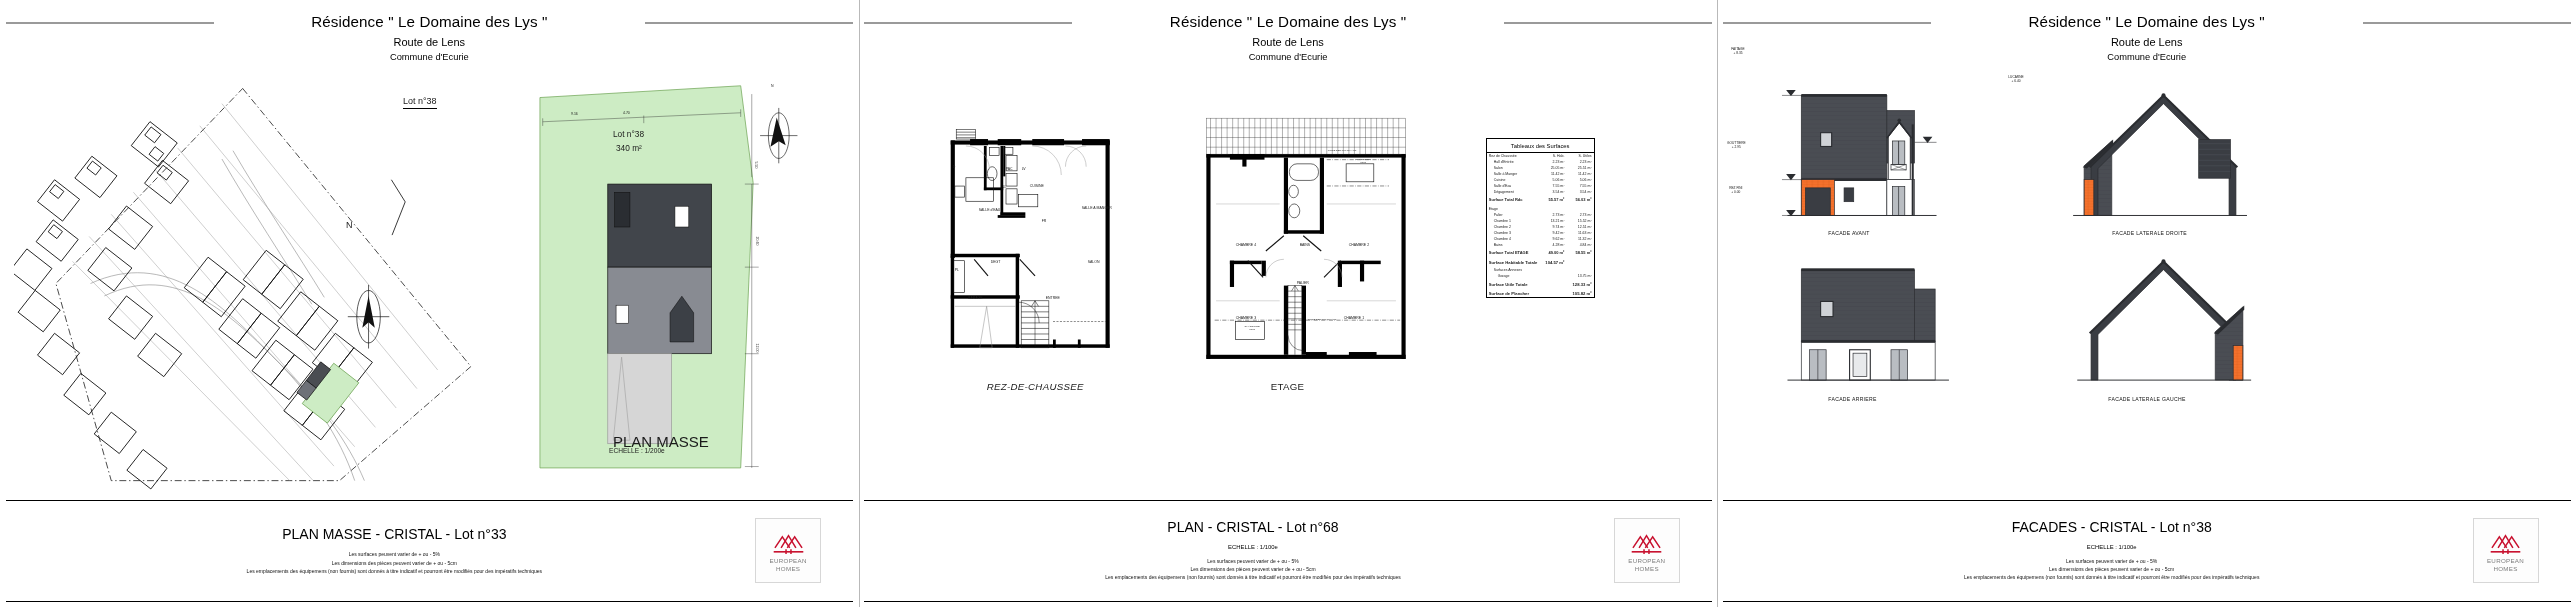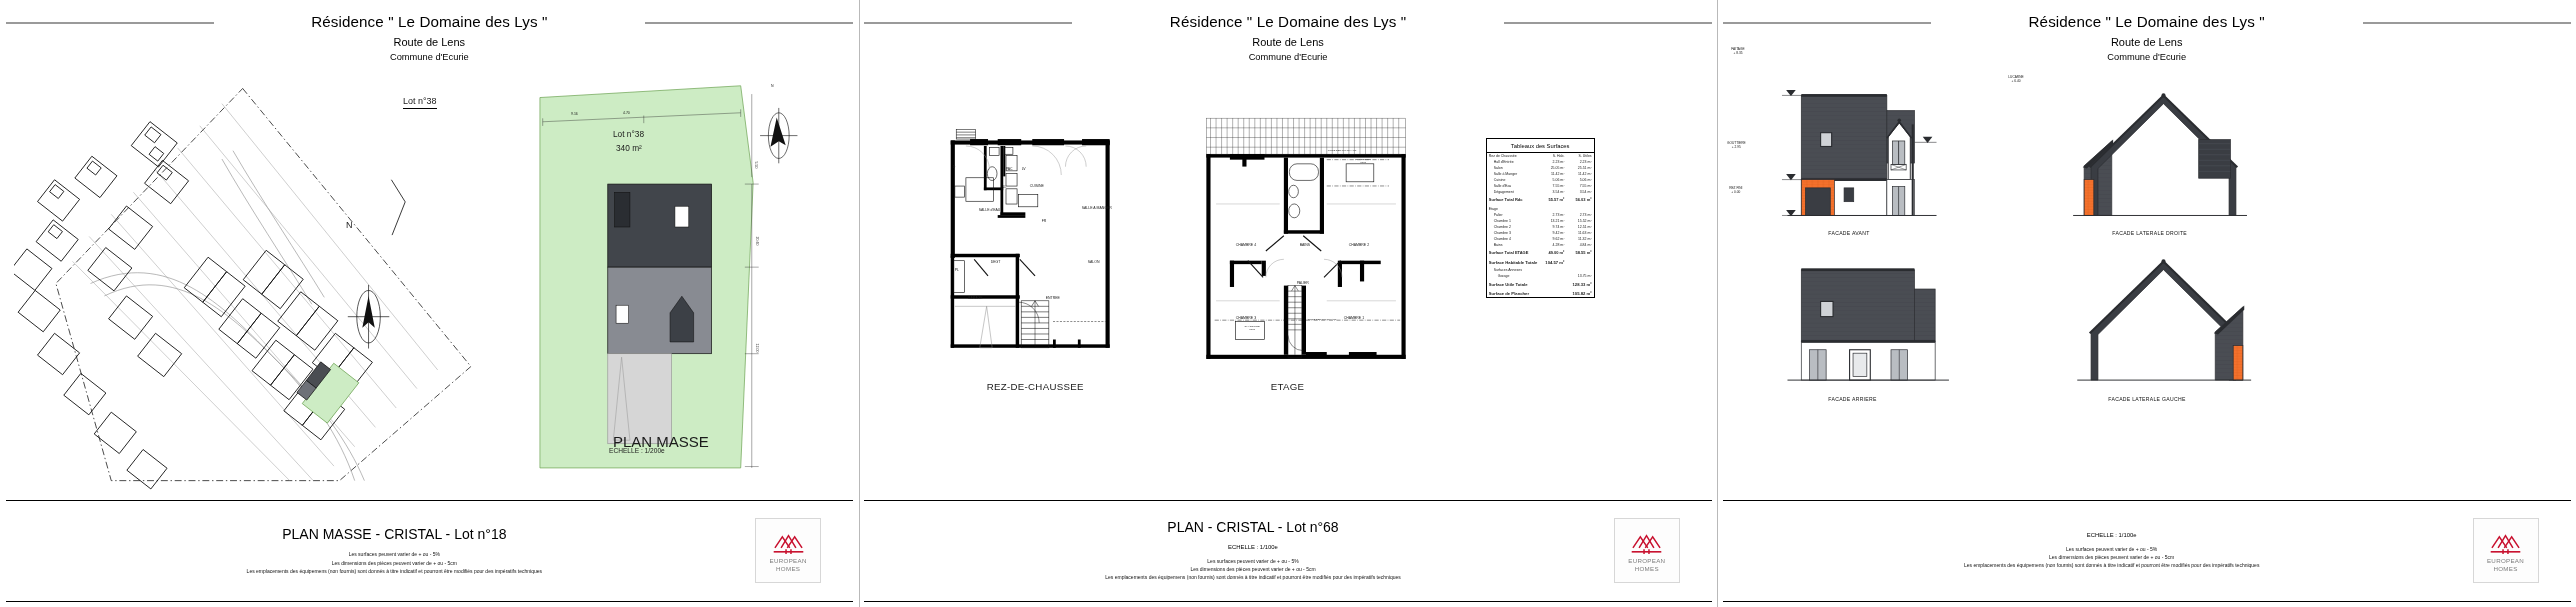--- a/index.html
+++ b/index.html
@@ -118,21 +118,21 @@
   }
   #parcel-plan { left: 533px; top: 80px; width: 270px; height: 402px; }
   #parcel-lbl-a { left: 613px; top: 129px; font-size: 8.3px; }
   #parcel-lbl-b { left: 616px; top: 143px; font-size: 8.3px; }
   #pm-caption    { left: 613px; top: 433px; font-size: 15px; }
   #pm-caption-sc { left: 609px; top: 447px; font-size: 6.6px; }
 
   
   #rdc-plan { left: 90px; top: 128px; width: 208px; height: 235px; }
   #etage-plan { left: 343px; top: 114px; width: 208px; height: 256px; }
-  #rdc-caption   { left: 128px; top: 381px; font-size: 9.7px; letter-spacing: 0.3px;}
+  #rdc-caption   { left: 128px; top: 381px; font-size: 9.7px; letter-spacing: 0.3px; font-style: italic;}
   #etage-caption { left: 412px; top: 381px; font-size: 9.7px; letter-spacing: 0.3px;}
 
   
   #surf-table {
     left: 627px; top: 138px;
     width: 109px;
     border: 0.7px solid #000;
     font-size: 3.5px;
     background: #fff;
   }
@@ -355,21 +355,21 @@
     <div class="lbl tiny" style="left:623px; top:111px;">4.70</div>
     <div class="lbl tiny" style="left:753px; top:163px; transform:rotate(90deg);">5.50</div>
     <div class="lbl tiny" style="left:753px; top:239px; transform:rotate(90deg);">20.60</div>
     <div class="lbl tiny" style="left:753px; top:346px; transform:rotate(90deg);">12.00</div>
 
     <div class="lbl" id="pm-caption">PLAN MASSE</div>
     <div class="lbl" id="pm-caption-sc">ECHELLE : 1/200e</div>
 
     <div class="tblock">
       <div class="tblock-text">
-        <div class="tblock-title">PLAN MASSE - CRISTAL - Lot n°18</div>
+        <div class="tblock-title">PLAN MASSE - CRISTAL - Lot n°33</div>
         <div class="tblock-note">Les surfaces peuvent varier de + ou - 5%</div>
         <div class="tblock-note">Les dimensions des pièces peuvent varier de + ou - 5cm</div>
         <div class="tblock-note">Les emplacements des équipemens (non fournis) sont donnés à titre indicatif et pourront être modifiés pour des impératifs techniques</div>
       </div>
       <div class="logo">
         <svg class="logo-mark" viewBox="0 0 60 44">
           <g stroke="#c8102e" stroke-width="2.4" fill="none">
             <path d="M8 30 L20 12 L32 30"></path>
             <path d="M18 30 L30 10 L42 30"></path>
             <path d="M28 30 L40 12 L52 30"></path>
@@ -821,20 +821,21 @@
       <circle cx="145" cy="18" r="3" fill="#2a2c30"></circle>
       <path d="M220 120 L260 84 L260 190 L220 190 Z" fill="url(#tile)" stroke="#2a2c30" stroke-width="1"></path>
       <path d="M218 122 L262 82 L262 88 L224 124 Z" fill="#2a2c30"></path>
       <rect x="246" y="140" width="14" height="50" fill="url(#brick)" stroke="#2a2c30" stroke-width="1"></rect>
       <path d="M20 190 H272" stroke="#2a2c30" stroke-width="1.4"></path>
     </svg>
     <div class="fac-cap" id="cap-lg">FACADE LATERALE GAUCHE</div>
 
     <div class="tblock">
       <div class="tblock-text">
+        <div class="tblock-title">FACADES - CRISTAL - Lot n°38</div>
         <div class="tblock-scale">ECHELLE : 1/100e</div>
         <div class="tblock-note">Les surfaces peuvent varier de + ou - 5%</div>
         <div class="tblock-note">Les dimensions des pièces peuvent varier de + ou - 5cm</div>
         <div class="tblock-note">Les emplacements des équipemens (non fournis) sont donnés à titre indicatif et pourront être modifiés pour des impératifs techniques</div>
       </div>
       <div class="logo">
         <svg class="logo-mark" viewBox="0 0 60 44">
           <g stroke="#c8102e" stroke-width="2.4" fill="none">
             <path d="M8 30 L20 12 L32 30"></path>
               <path d="M18 30 L30 10 L42 30"></path>

